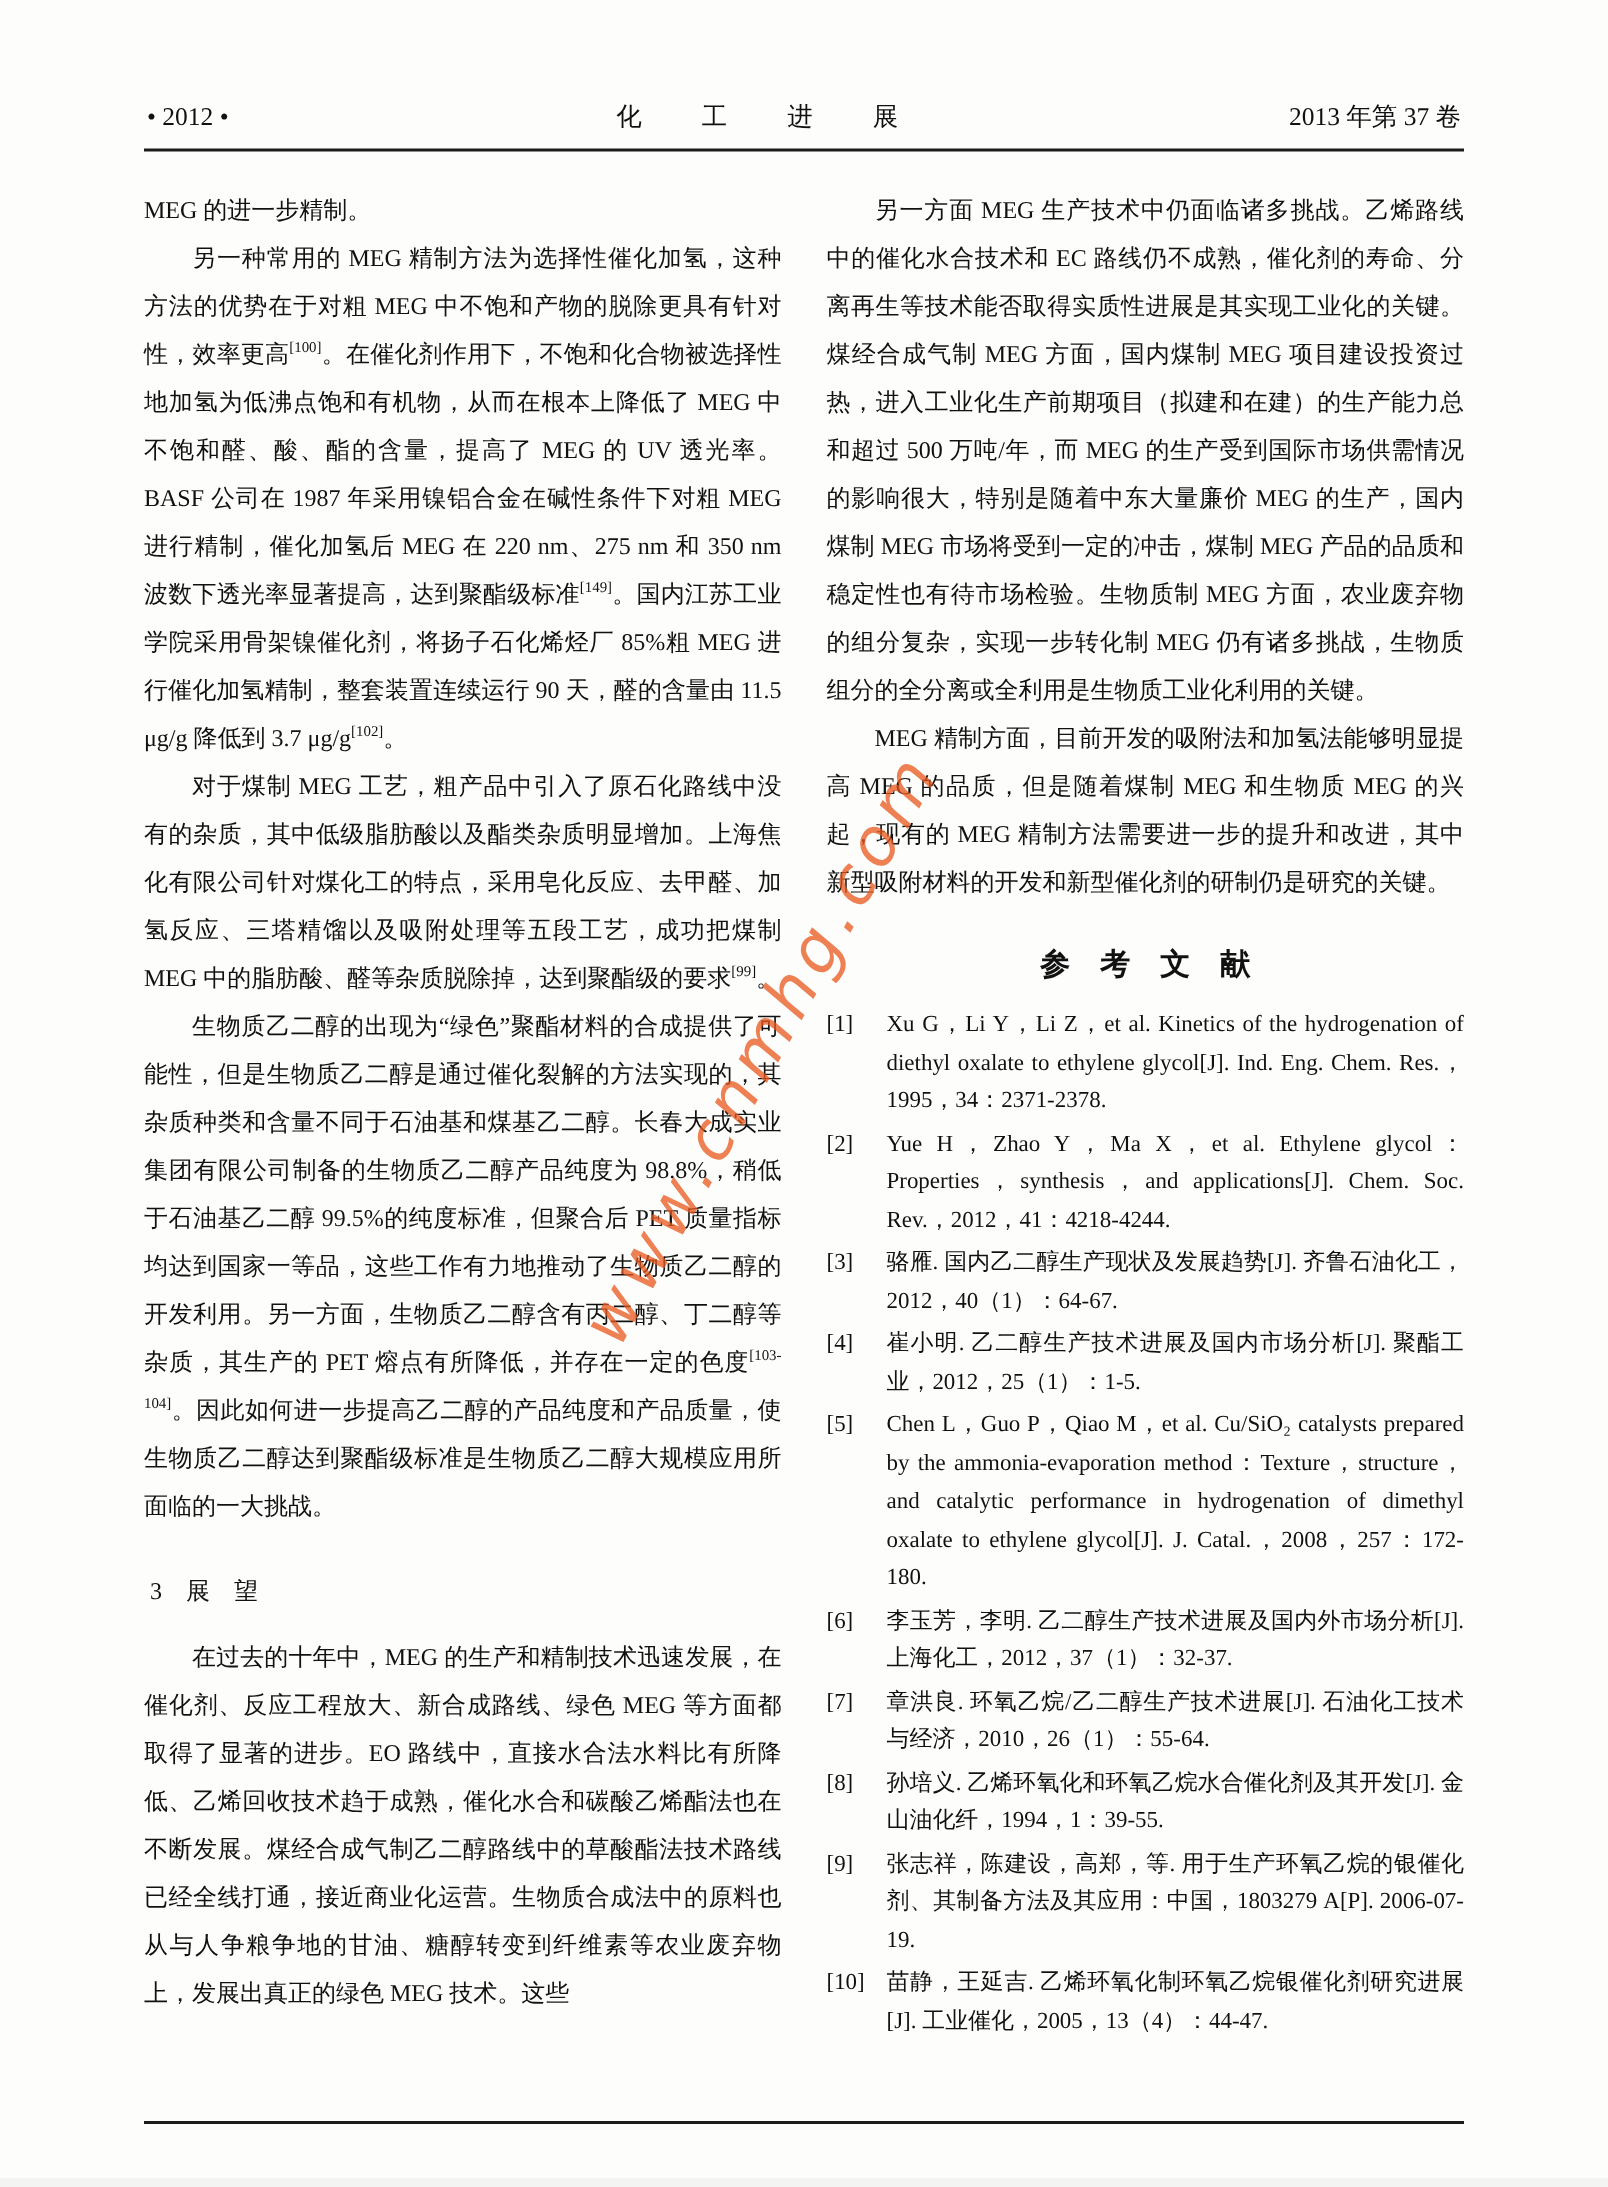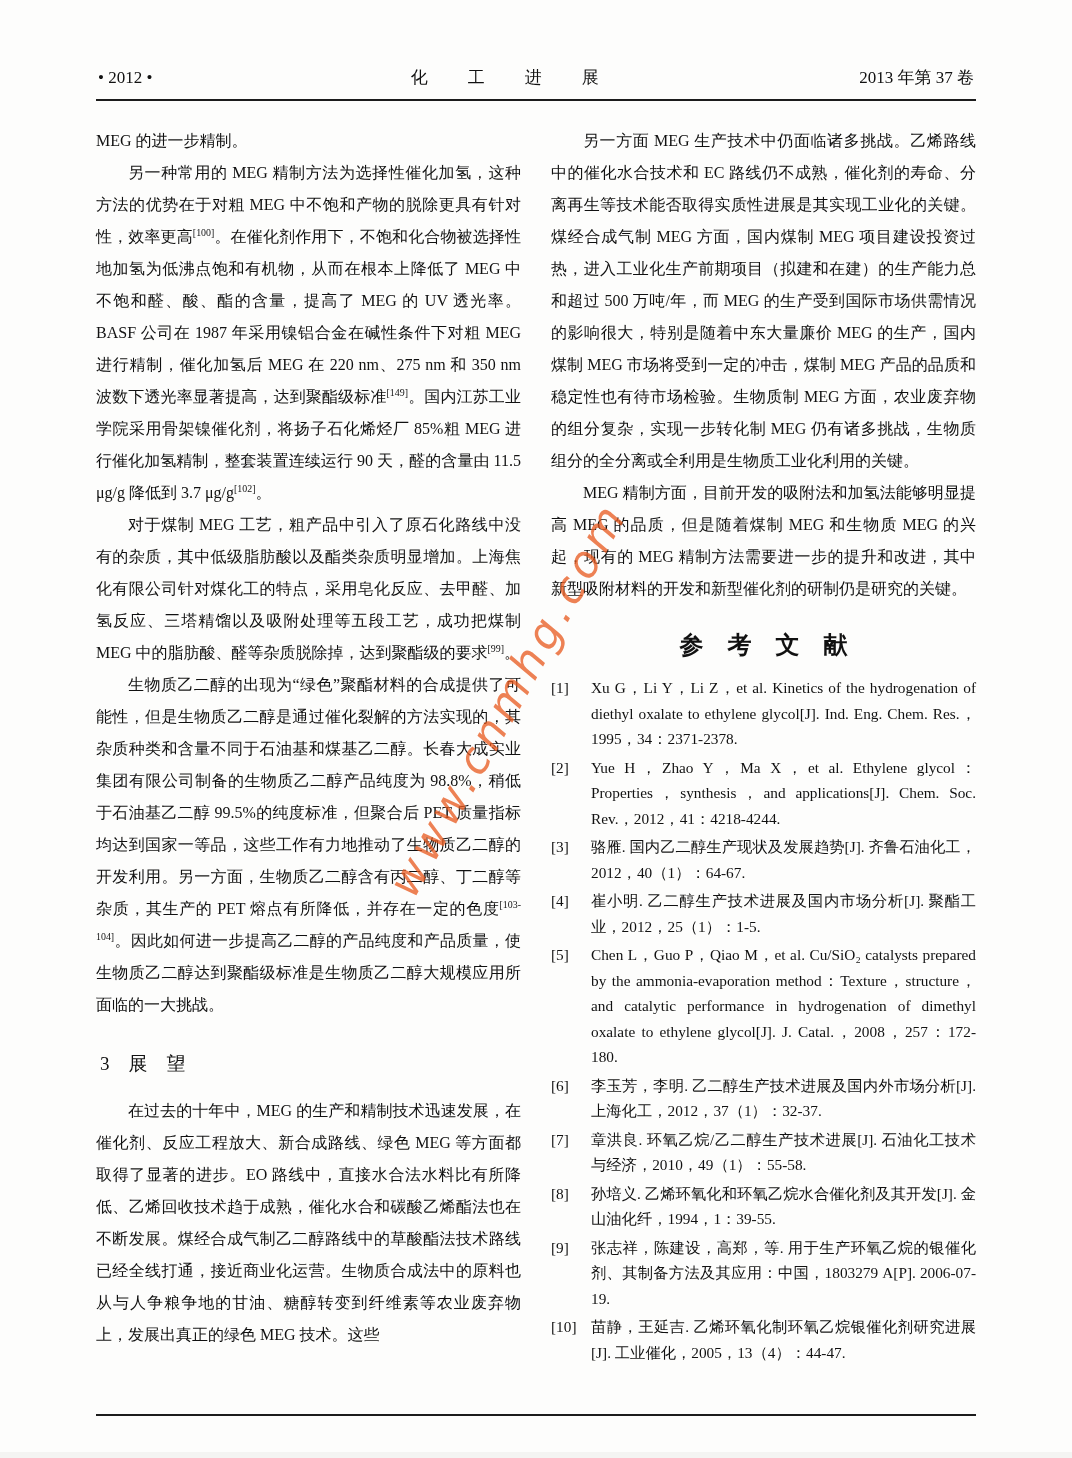--- a/index.html
+++ b/index.html
@@ -28,26 +28,26 @@
   .col { width: 426px; }
   p.body {
     font-size: 16px;
     line-height: 32px;
     text-align: justify;
     margin: 0;
   }
   p.indent { text-indent: 2em; }
   sup { font-size: 0.62em; line-height: 0; }
   .section-heading {
-    font-size: 19px;
+    font-size: 16px;
     font-weight: normal;
     margin: 30px 0 18px 4px;
   }
   .ref-heading {
-    font-size: 24px;
+    font-size: 20px;
     font-weight: bold;
     text-align: center;
     margin: 24px 0 14px 0;
   }
   .ref-list { margin: 0; padding: 0; list-style: none; }
   .ref-item {
     display: flex;
     font-size: 15.3px;
     line-height: 25.5px;
     margin-bottom: 3px;
@@ -125,21 +125,21 @@
         <li class="ref-item">
           <span class="ref-num">[5]</span>
           <span class="ref-text">Chen L，Guo P，Qiao M，et al. Cu/SiO₂ catalysts prepared by the ammonia-evaporation method：Texture，structure，and catalytic performance in hydrogenation of dimethyl oxalate to ethylene glycol[J]. J. Catal.，2008，257：172-180.</span>
         </li>
         <li class="ref-item">
           <span class="ref-num">[6]</span>
           <span class="ref-text">李玉芳，李明. 乙二醇生产技术进展及国内外市场分析[J]. 上海化工，2012，37（1）：32-37.</span>
         </li>
         <li class="ref-item">
           <span class="ref-num">[7]</span>
-          <span class="ref-text">章洪良. 环氧乙烷/乙二醇生产技术进展[J]. 石油化工技术与经济，2010，49（1）：55-58.</span>
+          <span class="ref-text">章洪良. 环氧乙烷/乙二醇生产技术进展[J]. 石油化工技术与经济，2010，26（1）：55-64.</span>
         </li>
         <li class="ref-item">
           <span class="ref-num">[8]</span>
           <span class="ref-text">孙培义. 乙烯环氧化和环氧乙烷水合催化剂及其开发[J]. 金山油化纤，1994，1：39-55.</span>
         </li>
         <li class="ref-item">
           <span class="ref-num">[9]</span>
           <span class="ref-text">张志祥，陈建设，高郑，等. 用于生产环氧乙烷的银催化剂、其制备方法及其应用：中国，1803279 A[P]. 2006-07-19.</span>
         </li>
         <li class="ref-item">

